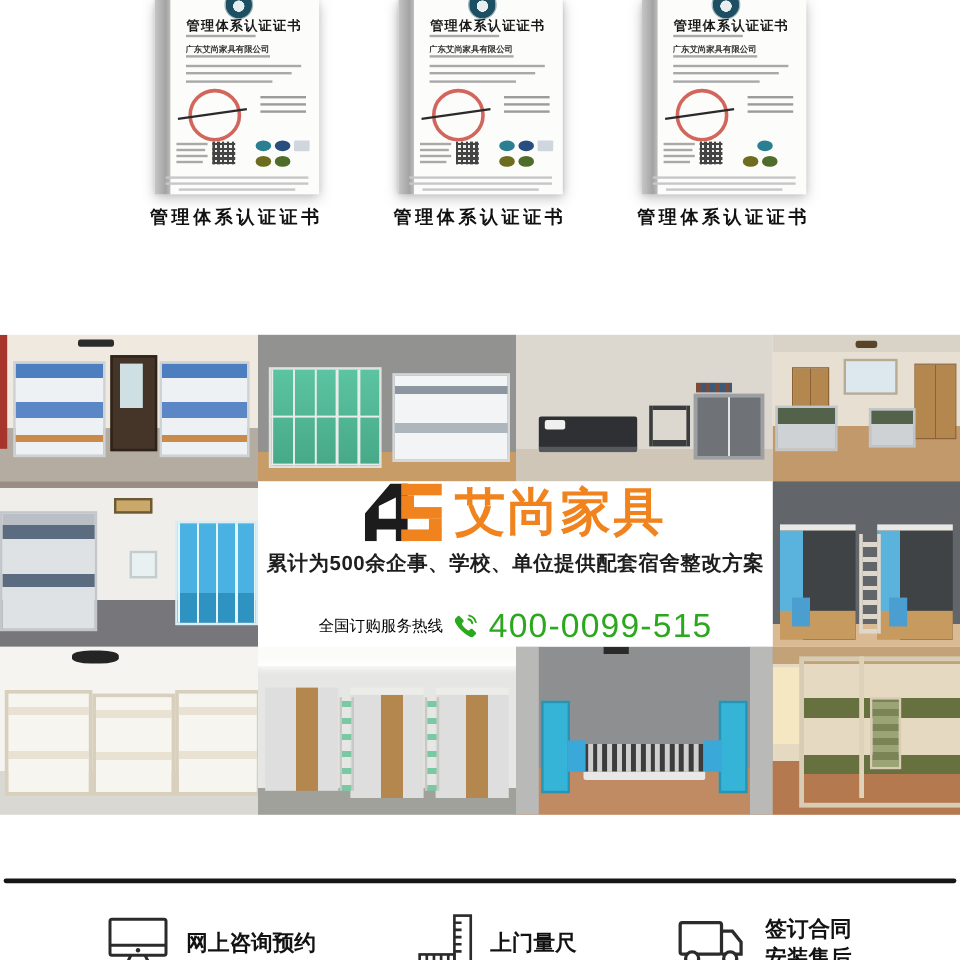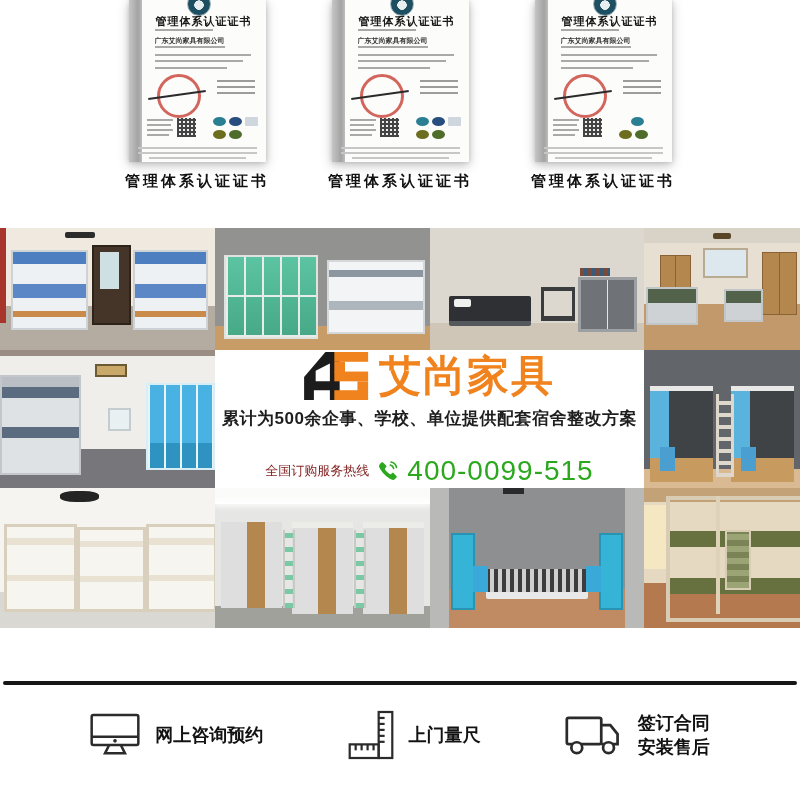--- a/index.html
+++ b/index.html
@@ -1,20 +1,20 @@
 <!DOCTYPE html>
 <html><head>
 <meta charset="utf-8">
 <style>
   html,body{margin:0;padding:0;background:#fff;}
   .page{width:800px;height:800px;background:#fff;overflow:hidden;position:relative;
         font-family:"Liberation Sans", sans-serif;color:#141414;}
 
   
-  .cert-section{height:228px;display:flex;justify-content:center;gap:66px;}
+  .cert-section{height:279px;display:flex;justify-content:center;gap:66px;}
   .cert{width:137px;display:flex;flex-direction:column;align-items:center;}
   .cert-paper{position:relative;width:137px;height:162px;background:#fcfcfb;
               box-shadow:0 3px 10px rgba(110,110,110,.45), 0 0 4px rgba(150,150,150,.35);}
   .cert-band{position:absolute;left:0;top:0;bottom:0;width:13px;
              background:linear-gradient(90deg,#c6c6c6,#a3a3a3 70%,#bdbdbd);}
   .cert-emblem{position:absolute;top:-8px;left:58px;width:22px;height:22px;border-radius:50%;
                background:radial-gradient(circle at 50% 55%, #e8eef0 0 28%, #1d4f63 30% 100%);
                border:1px solid #9fb3ba;}
   .cert-title{position:absolute;top:14px;left:13px;right:0;text-align:center;
               font-size:11px;font-weight:bold;letter-spacing:1px;color:#191919;white-space:nowrap;}
@@ -61,21 +61,21 @@
   
   .ph-j{background:linear-gradient(180deg,#c2a276 0 10%,#e5d9c2 10% 68%,#b57950 68% 100%);}
 
   
   .banner{grid-column:2/4;grid-row:2;background:#fff;display:flex;flex-direction:column;
           align-items:center;justify-content:center;}
   .logo-row{display:flex;align-items:center;gap:9px;margin-bottom:7px;}
   .logo-text{font-size:42px;font-weight:bold;color:#F0831E;letter-spacing:2px;line-height:1;}
   .tagline{font-size:17px;font-weight:bold;color:#1e1e1e;letter-spacing:.5px;margin-bottom:25px;white-space:nowrap;}
   .hotline-row{display:flex;align-items:center;gap:8px;}
-  .hotline-label{font-size:13px;color:#7f1d1d;}
+  .hotline-label{font-size:13px;color:#000000;}
   .phone-number{font-size:28px;color:#2BA81E;font-weight:500;letter-spacing:1px;}
 
   
   .post-gap{height:53px;}
   .divider{height:4px;margin:0 3px;background:#161616;border-radius:3px;}
   .services{height:100px;display:flex;justify-content:space-evenly;align-items:center;padding:0 6px;}
   .service-item{display:flex;align-items:center;gap:15px;}
   .service-text{text-align:center;font-weight:bold;font-size:18px;line-height:1.35;color:#121212;white-space:nowrap;}
   .sic{flex:none;}
 </style>

